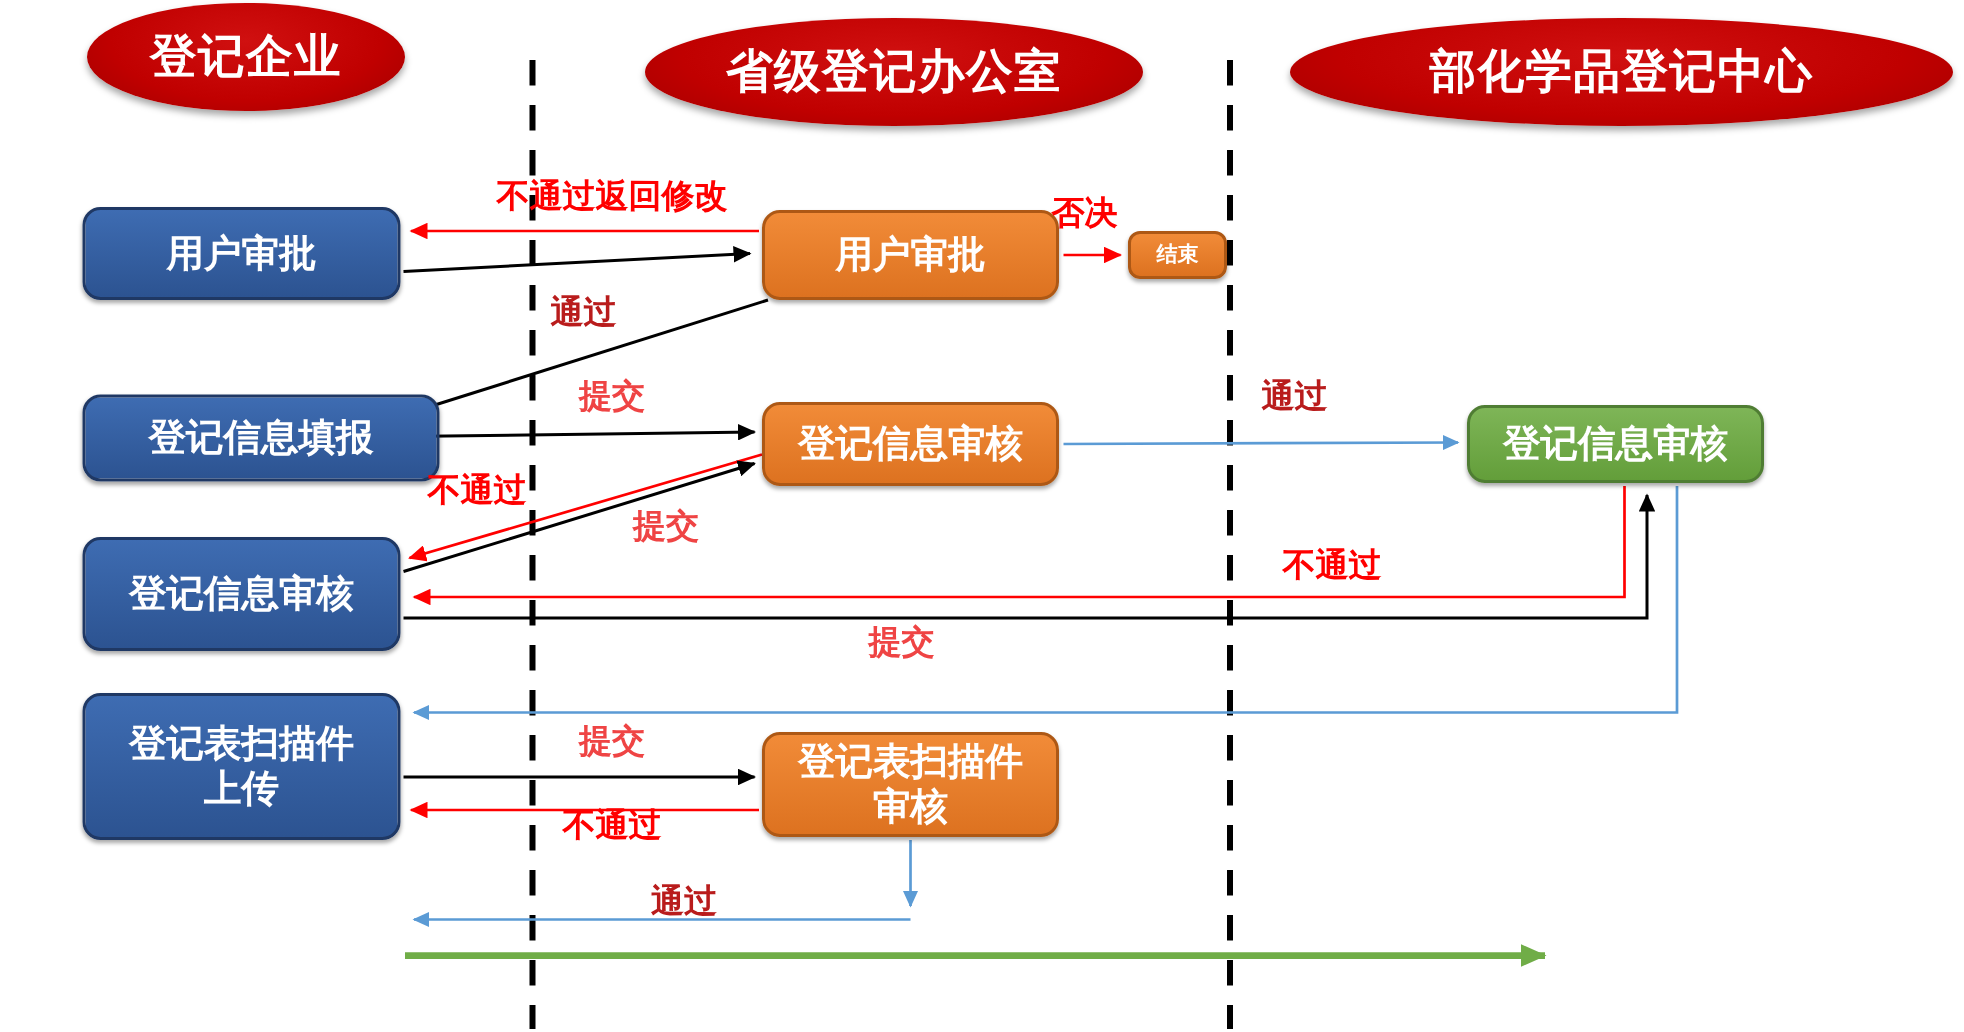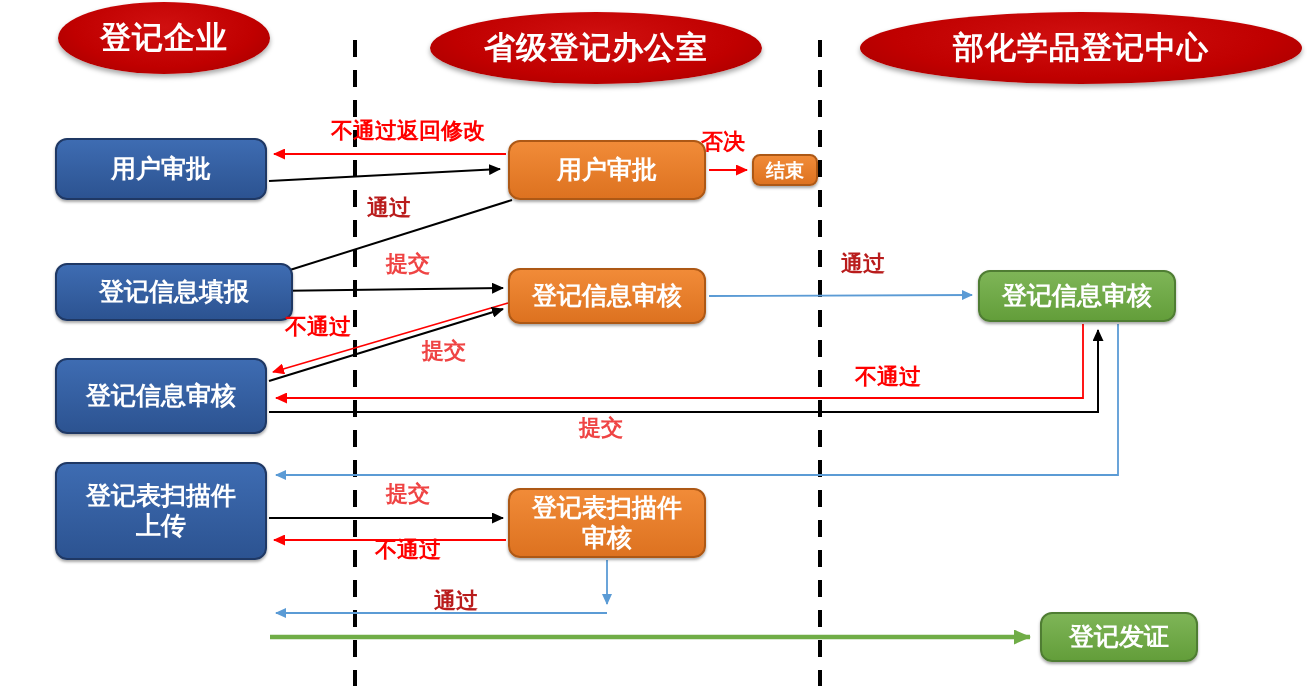--- a/index.html
+++ b/index.html
@@ -20,21 +20,21 @@
     position:absolute; box-sizing:border-box; border-radius:12px;
     display:flex; align-items:center; justify-content:center; text-align:center;
     color:#ffffff; font-weight:bold; font-size:25px;
     box-shadow:0 2px 3px rgba(0,0,0,0.35);
   }
   .node .node-label { white-space:pre-line; line-height:1.2; }
 
   .blue   { background:linear-gradient(180deg,#3E6CB2 0%,#2C5391 100%); border:2px solid #1F3864; }
   .orange { background:linear-gradient(180deg,#F18B38 0%,#DD7220 100%); border:2px solid #AD5815; }
   .green  { background:linear-gradient(180deg,#7EB557 0%,#639E3A 100%); border:2px solid #4F7D33; }
-  .small-node { font-size:19px; border-radius:8px; }
+  .small-node { font-size:14px; border-radius:8px; }
 
   .elabel {
     position:absolute; transform:translate(-50%,-50%);
     font-weight:bold; font-size:22px; white-space:nowrap;
   }
   .lred   { color:#FF0000; }
   .lgreen { color:#b91c1c; }
   .lblack { color:#ef4444; }
 </style>
 </head>
@@ -113,23 +113,20 @@
     <span class="node-label">登记信息审核</span>
   </div>
   <div class="node orange" style="left:508px; top:488px; width:198px; height:70px;">
     <span class="node-label">登记表扫描件
 审核</span>
   </div>
 
   <div class="node green" style="left:978px; top:270px; width:198px; height:52px;">
     <span class="node-label">登记信息审核</span>
   </div>
-  <div class="node green" style="left:1040px; top:612px; width:158px; height:50px;">
-    <span class="node-label">登记发证</span>
-  </div>
 
   <div class="elabel lred" style="left:408px; top:131px;">不通过返回修改</div>
   <div class="elabel lred" style="left:723px; top:142px;">否决</div>
   <div class="elabel lgreen" style="left:389px; top:208px;">通过</div>
   <div class="elabel lblack" style="left:408px; top:264px;">提交</div>
   <div class="elabel lred" style="left:318px; top:327px;">不通过</div>
   <div class="elabel lblack" style="left:444px; top:351px;">提交</div>
   <div class="elabel lgreen" style="left:863px; top:264px;">通过</div>
   <div class="elabel lred" style="left:888px; top:377px;">不通过</div>
   <div class="elabel lblack" style="left:601px; top:428px;">提交</div>

